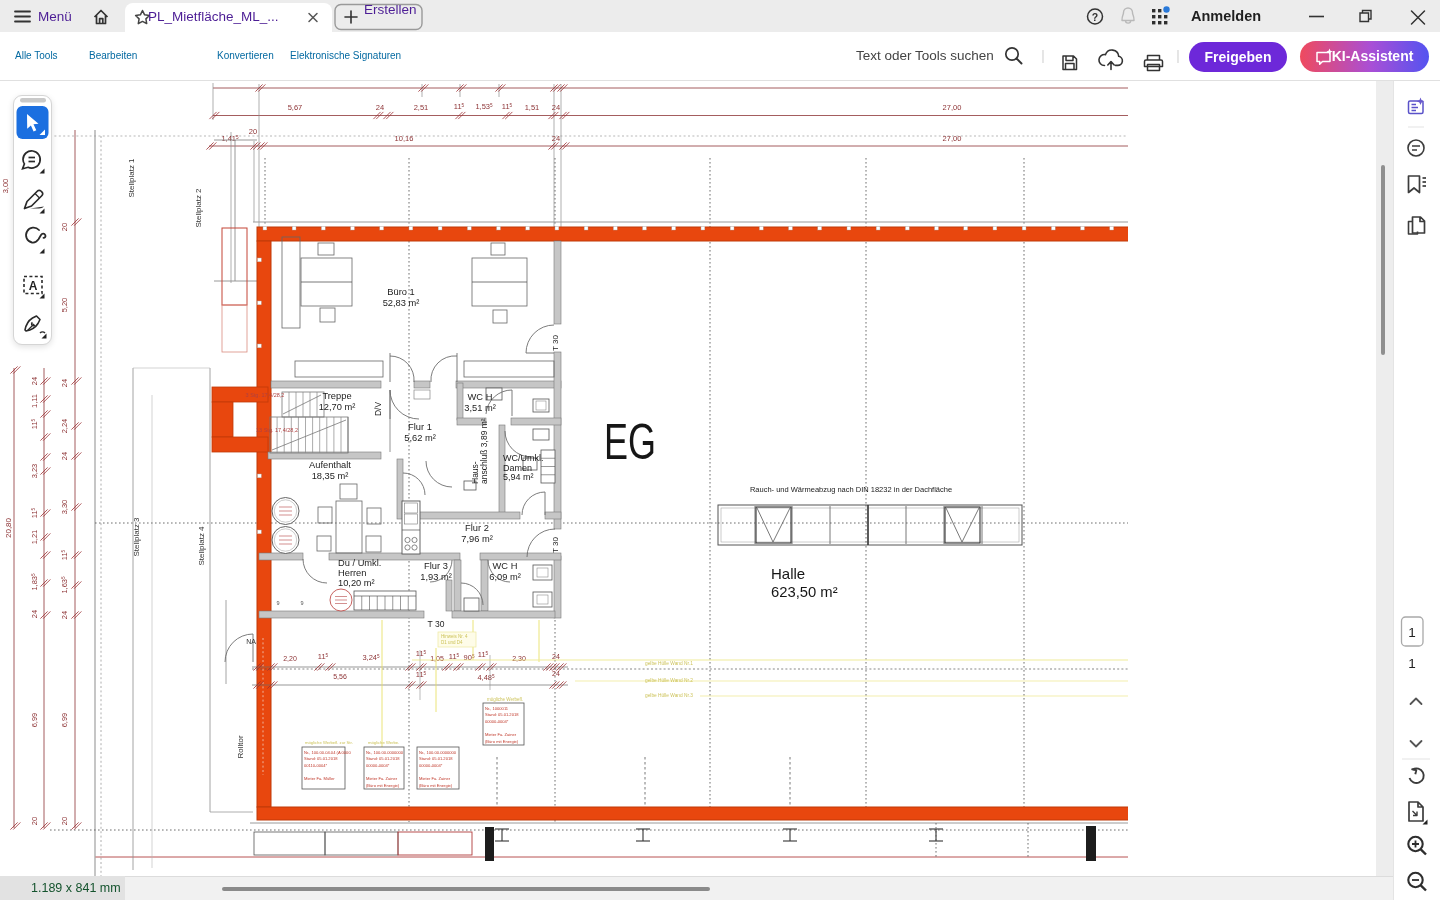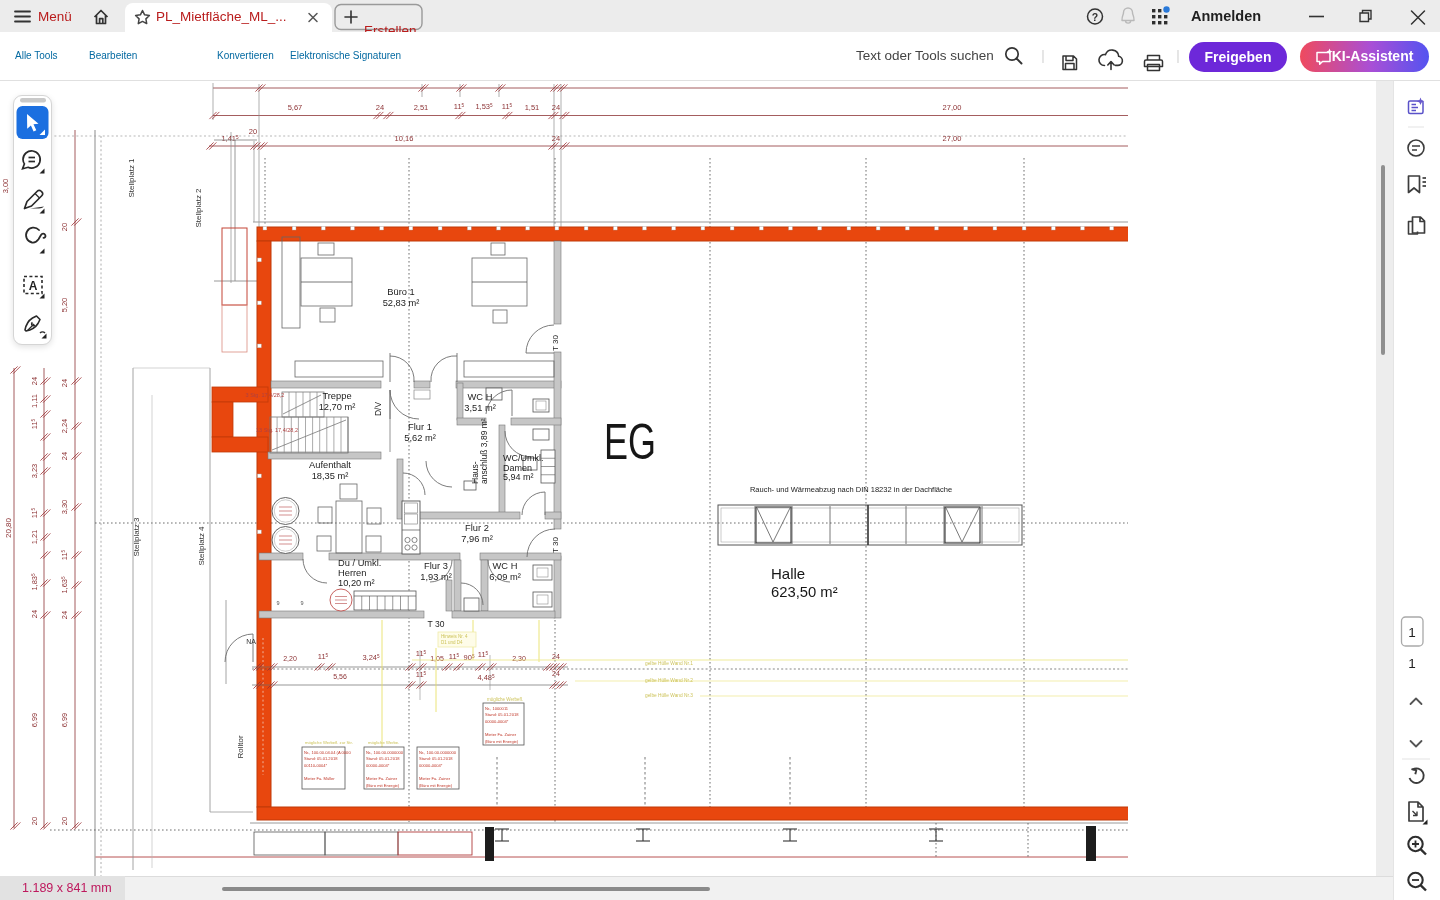--- a/index.html
+++ b/index.html
@@ -1,27 +1,27 @@
 <!DOCTYPE html>
 <html lang="de"><head>
 <meta charset="utf-8">
 <style>
   * { margin:0; padding:0; box-sizing:border-box; }
   html,body { width:1440px; height:900px; overflow:hidden; font-family:"Liberation Sans", sans-serif; background:#fff; }
   #titlebar { position:absolute; left:0; top:0; width:1440px; height:32px; background:#ececec; }
   #tab { position:absolute; left:125px; top:3px; width:207px; height:29px; background:#fff; border-radius:8px 8px 0 0; }
-  .tbtxt { position:absolute; font-size:13.5px; color:#b91c1c; }
+  .tbtxt { position:absolute; font-size:13.5px; color:#4c1d95; }
   #menubar { position:absolute; left:0; top:32px; width:1440px; height:49px; background:#fff; border-bottom:1px solid #e0e0e0; }
   .mitem { position:absolute; top:0; height:48px; line-height:48px; font-size:10px; color:#0369a1; }
   #canvas { position:absolute; left:0; top:81px; width:1128px; height:795px; background:#fff; overflow:hidden; }
   #vgutter { position:absolute; left:1376px; top:81px; width:17px; height:795px; background:#ededed; }
   #vthumb { position:absolute; left:1381px; top:165px; width:4px; height:190px; background:#8f8f8f; border-radius:2px; }
   #rightpanel { position:absolute; left:1393px; top:81px; width:47px; height:819px; background:#fff; border-left:1px solid #e4e4e4; }
   #bottombar { position:absolute; left:0; top:876px; width:1393px; height:24px; background:#f1f1f1; border-top:1px solid #dcdcdc; }
-  #sizebox { position:absolute; left:0; top:876px; width:125px; height:24px; background:#e2e2e2; font-size:12.5px; color:#be185d; line-height:24px; padding-left:22px; }
+  #sizebox { position:absolute; left:0; top:876px; width:125px; height:24px; background:#e2e2e2; font-size:12.5px; color:#14532d; line-height:24px; padding-left:31px; }
   #hthumb { position:absolute; left:222px; top:887px; width:488px; height:4px; background:#8a8a8a; border-radius:2px; }
   #freigeben { left:1189px; top:42px; width:98px; height:30px; line-height:30px; background:#6d28d9; }
   #kiassist { left:1300px; top:41px; width:129px; height:31px; line-height:31px; background:linear-gradient(90deg,#ef4a5e 0%,#a94fd6 55%,#5453f0 100%); }
   .pill { position:absolute; border-radius:16px; color:#fff; font-size:14px; font-weight:600; text-align:center; }
   #lefttoolbar { position:absolute; left:13px; top:95px; width:39px; height:250px; background:#fff; border:1px solid #d5d5d5; border-radius:9px; box-shadow:0 2px 6px rgba(0,0,0,0.12); }
   svg text { font-family:"Liberation Sans", sans-serif; }
 </style>
 </head>
 <body>
 <div id="canvas">
@@ -747,22 +747,22 @@
     <circle cx="1166.5" cy="9.5" r="3.2" fill="#2979d9"></circle>
     <text x="1191" y="21" font-size="14.5" font-weight="bold" fill="#1f1f1f">Anmelden</text>
     <line x1="1309" y1="16.5" x2="1324" y2="16.5" stroke="#333" stroke-width="1.6"></line>
     <path d="M1360 13 h8.5 v8.5 h-8.5 z M1362.5 13 v-2.5 h8.5 v8.5 h-2.5" fill="none" stroke="#333" stroke-width="1.4"></path>
     <g stroke="#333" stroke-width="1.5" stroke-linecap="round">
         <line x1="1411.5" y1="11" x2="1424.5" y2="24"></line>
         <line x1="1424.5" y1="11" x2="1411.5" y2="24"></line>
       </g>
   </svg>
   <span class="tbtxt" style="left:38px; top:9px;">Menü</span>
-  <span class="tbtxt" style="left:156px; top:8.5px;">PL_Mietfläche_ML_...</span>
-  <span class="tbtxt" style="left:364px; top:23px;">Erstellen</span>
+  <span class="tbtxt" style="left:148px; top:8.5px;">PL_Mietfläche_ML_...</span>
+  <span class="tbtxt" style="left:364px; top:2px;">Erstellen</span>
 </div>
 <div id="menubar">
   <span class="mitem" style="left:15px;">Alle Tools</span>
   <span class="mitem" style="left:89px;">Bearbeiten</span>
   <span class="mitem" style="left:189px;margin-left:28px;">Konvertieren</span>
   <span class="mitem" style="left:856px; font-size:13.5px; color:#444;">Text oder Tools suchen</span>
   <span class="mitem" style="left:290px;">Elektronische Signaturen</span>
   <svg width="1440" height="49" style="position:absolute;left:0;top:0">
     <circle cx="1012" cy="22" r="6.2" fill="none" stroke="#333" stroke-width="1.7"></circle>
     <line x1="1016.5" y1="26.5" x2="1021.5" y2="31.5" stroke="#333" stroke-width="1.9" stroke-linecap="round"></line>

